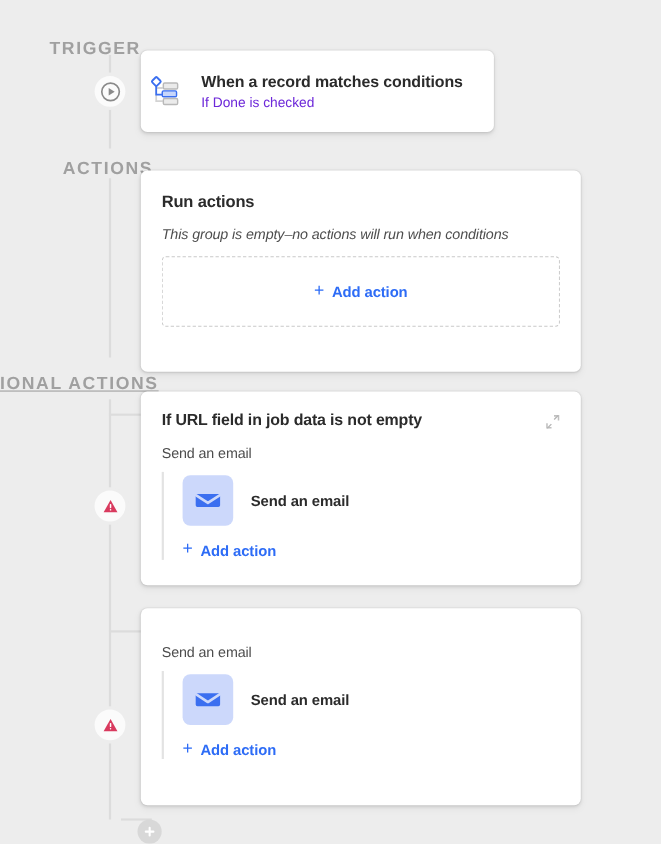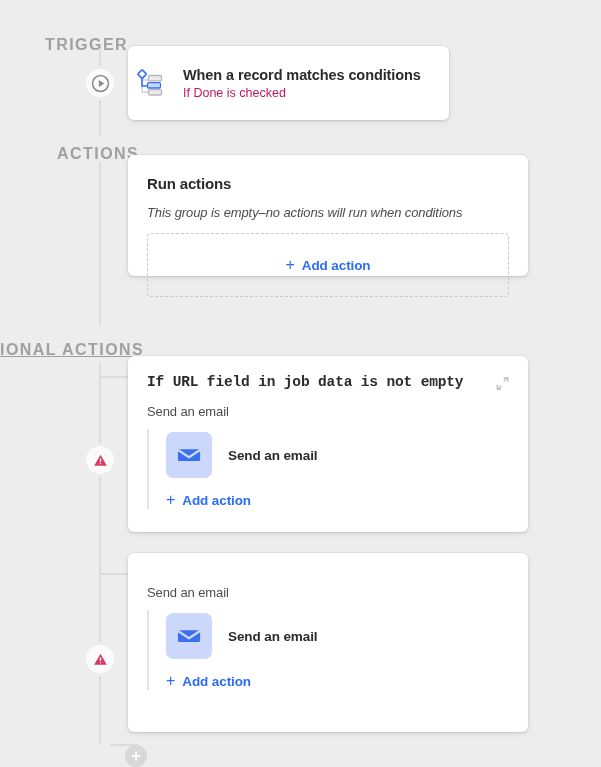--- a/index.html
+++ b/index.html
@@ -91,28 +91,28 @@
 
   .trigger-title {
     font-size: 14.5px;
     font-weight: 700;
     color: #2b2b2b;
     letter-spacing: -0.1px;
   }
 
   .trigger-sub {
     font-size: 12.5px;
-    color: #be185d;
+    color: #6d28d9;
   }
 
   .card-run {
     left: 128px;
     top: 155px;
     width: 400px;
-    height: 121px;
+    height: 183px;
     padding: 20px 19px 19px 19px;
   }
 
   .card-cond {
     left: 128px;
     width: 400px;
     padding: 18px 19px 19px 19px;
   }
 
   .card-cond-1 { top: 356px; height: 176px; }
@@ -160,21 +160,20 @@
     font-weight: 500;
     line-height: 1;
     position: relative;
     top: -0.5px;
   }
 
   .cond-head {
     display: flex;
     align-items: flex-end;
     justify-content: space-between;
-    font-family: Liberation Mono, monospace;
   }
 
   .cond-title {
     font-size: 14.5px;
     font-weight: 700;
     color: #2b2b2b;
     letter-spacing: -0.15px;
   }
 
   .head-icons {

